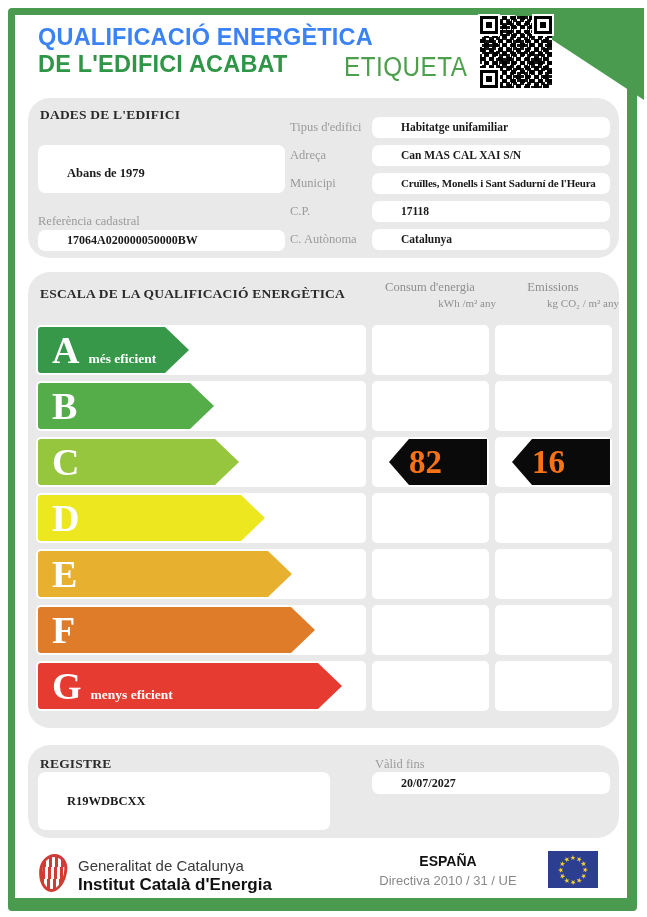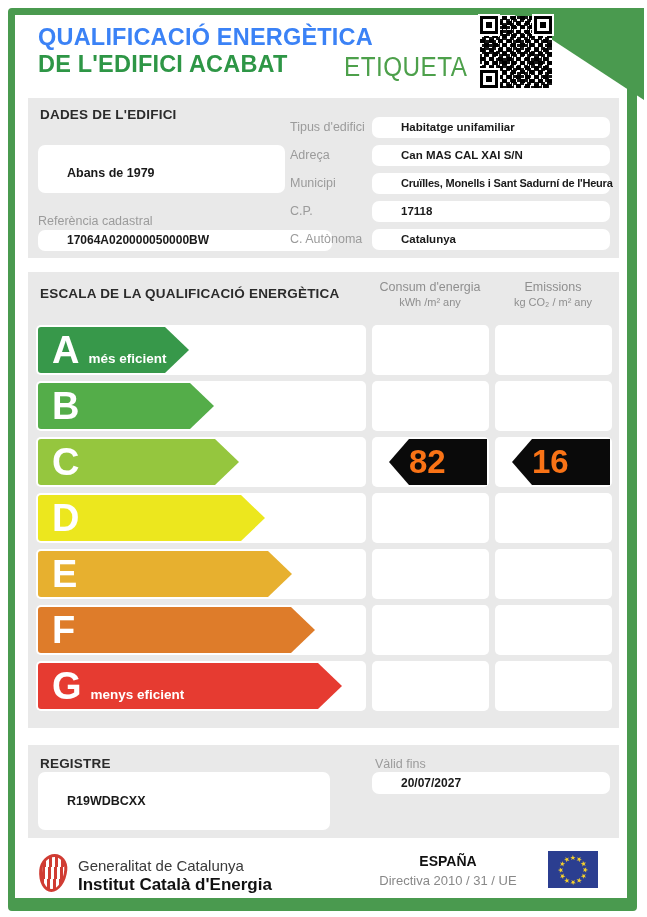--- a/index.html
+++ b/index.html
@@ -17,39 +17,39 @@
             transform:scaleX(.9);transform-origin:left top;letter-spacing:.5px;}
   .qr{position:absolute;left:480px;top:16px;width:72px;height:72px;background-color:#fff;
       background-image:
         conic-gradient(#000 0 25%,transparent 25% 50%,#000 50% 75%,transparent 75%),
         conic-gradient(#151515 0 25%,#fff 25% 50%,#151515 50% 75%,#fff 75%);
       background-size:9px 9px,7px 7px;background-position:0 0,2px 3px;}
   .finder{position:absolute;width:12px;height:12px;border:3px solid #000;background:#fff;box-shadow:0 0 0 2px #fff;}
   .finder::after{content:"";position:absolute;left:3px;top:3px;width:6px;height:6px;background:#000;}
   .finder.tl{left:0;top:0}.finder.tr{right:0;top:0}.finder.bl{left:0;bottom:0}
   
-  .panel{position:absolute;left:28px;width:591px;background:#e9e9e9;border-radius:0;}
+  .panel{position:absolute;left:28px;width:591px;background:#e9e9e9;border-radius:22px;font-family:Liberation Serif, serif;}
   .p-dades{top:98px;height:160px;}
   .p-escala{top:272px;height:456px;}
   .p-registre{top:745px;height:93px;}
   .sec-title{position:absolute;left:12px;top:9px;font-size:13.5px;font-weight:bold;color:#2b2b2b;letter-spacing:.2px;}
   .lbl{position:absolute;font-size:12.5px;color:#9b9b9b;}
   .box{position:absolute;background:#fff;border-radius:7px;font-size:11.5px;font-weight:bold;color:#1a1a1a;
        padding-left:29px;box-sizing:border-box;white-space:nowrap;}
   
   .lbl-norm{left:10px;top:29px;}
   .box-norm{left:10px;top:47px;width:247px;height:48px;padding-top:21px;font-size:12.5px;}
   .lbl-cad{left:10px;top:116px;}
-  .box-cad{left:10px;top:132px;width:294px;height:21px;line-height:21px;font-size:12px;}
+  .box-cad{left:10px;top:132px;width:247px;height:21px;line-height:21px;font-size:12px;}
   .fld-lbl{left:262px;}
   .fld-box{left:344px;width:238px;height:21px;line-height:21px;}
   
   .col-head{position:absolute;text-align:center;color:#8f8f8f;}
   .col-head .t{font-size:12.5px;}
-  .col-head .u{font-size:11px;margin-top:2px;}
+  .col-head .u{font-size:11px;margin-top:2px;text-align:right;}
   .ch-consum{left:336px;top:8px;width:132px;}
   .ch-emis{left:459px;top:8px;width:132px;}
   .row{position:absolute;left:8px;width:576px;height:50px;}
   .cell{position:absolute;top:0;height:50px;background:#fff;border-radius:5px;}
   .c1{left:0;width:330px;}
   .c2{left:336px;width:117px;}
   .c3{left:459px;width:117px;}
   .band{position:absolute;left:2px;top:2px;height:46px;display:flex;align-items:baseline;
         clip-path:polygon(0 0,calc(100% - 24px) 0,100% 50%,calc(100% - 24px) 100%,0 100%);
         border-radius:3px 0 0 3px;color:#fff;}

